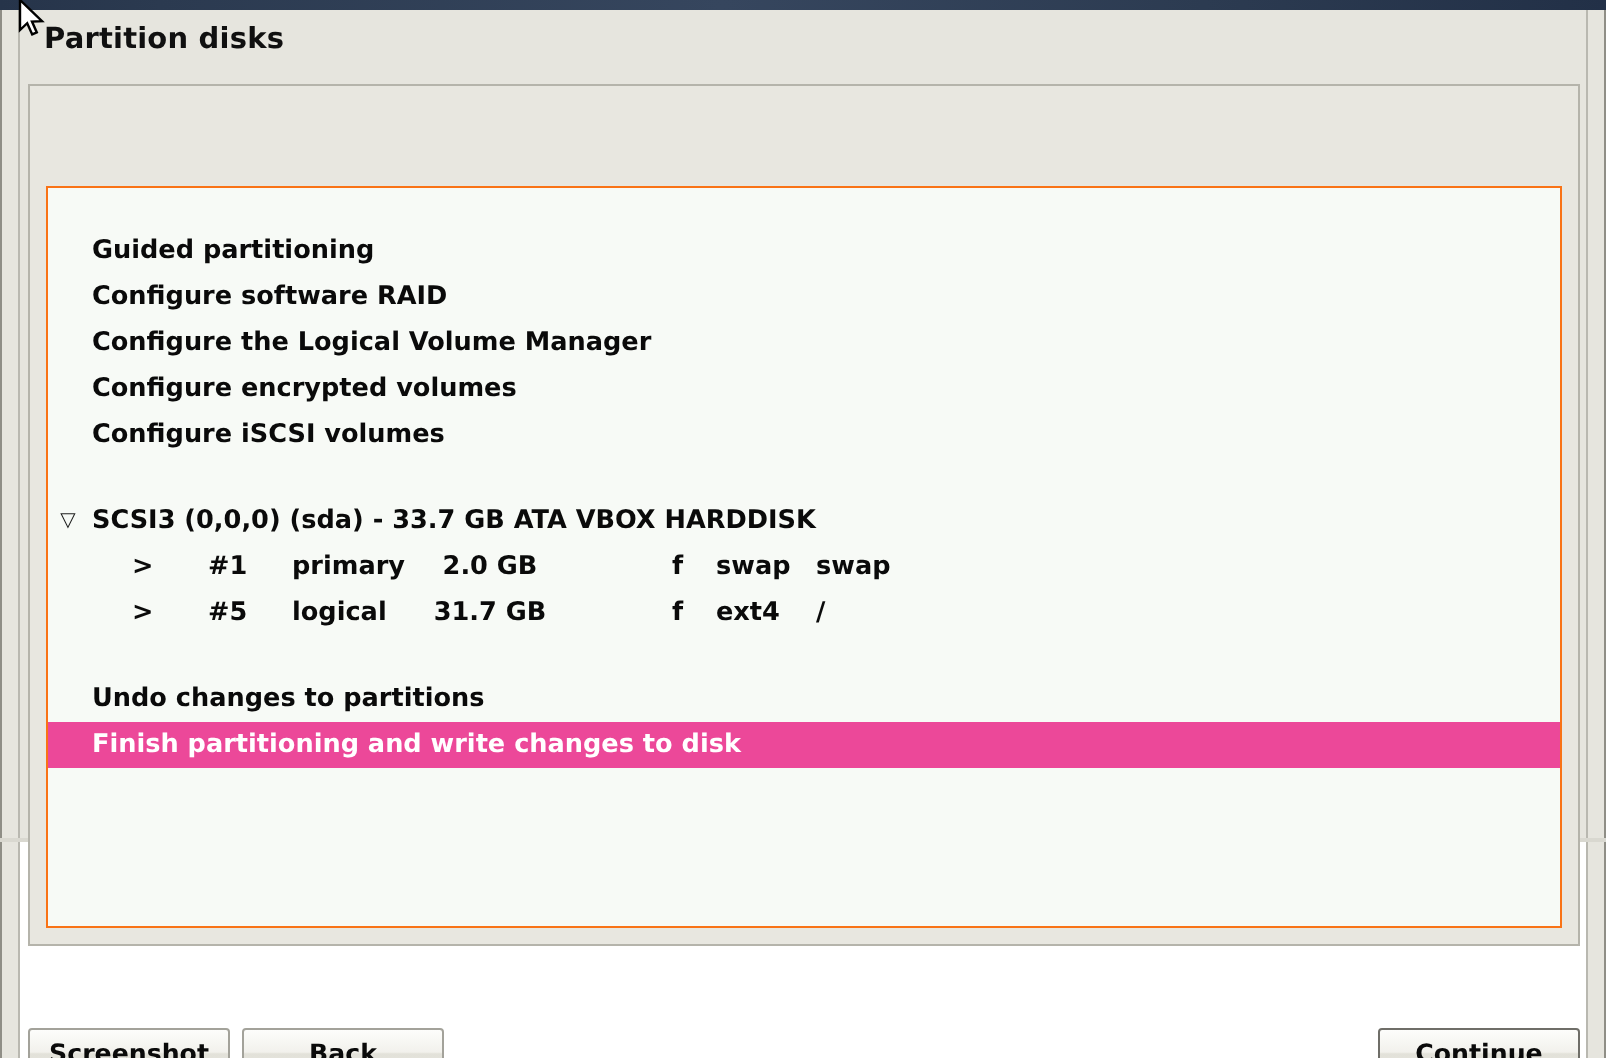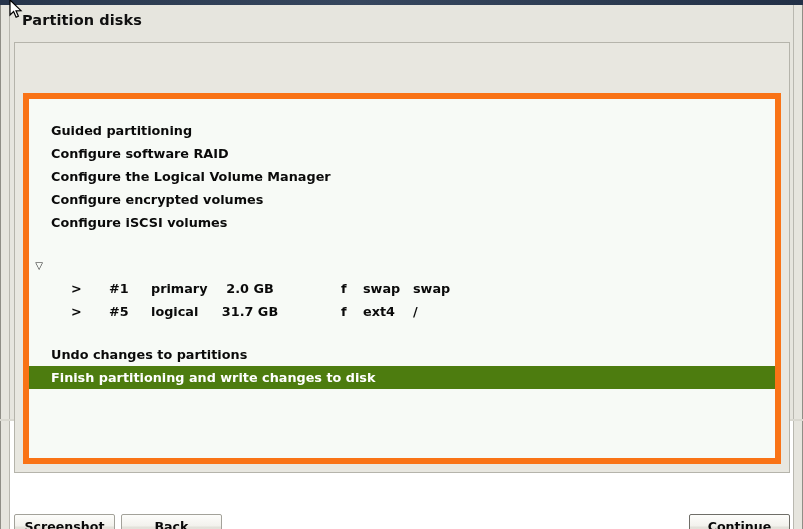--- a/index.html
+++ b/index.html
@@ -99,37 +99,37 @@
   }
 
   
   #partition-listbox {
     position: absolute;
     left: 23px;
     top: 93px;
     width: 758px;
     height: 371px;
     box-sizing: border-box;
-    border: 6px solid #f97316;
+    border: 1px solid #f97316;
     background: #f7faf6;
     overflow: hidden;
   }
   .list-row {
     position: relative;
     height: 23px;
     line-height: 23px;
     font-size: 12.8px;
     font-weight: bold;
     color: #0a0a0a;
     white-space: nowrap;
   }
   .list-row.spacer { height: 20px; }
   .list-row .label-menu { position: absolute; left: 22px; }
   .list-row.selected {
-    background: #4d7c0f;
+    background: #ec4899;
     color: #ffffff;
   }
 
   
   .disk-row .tri {
     position: absolute;
     left: 3px;
     top: 0;
     width: 14px;
     text-align: center;
@@ -213,20 +213,21 @@
       <span class="label-menu">Configure encrypted volumes</span>
     </div>
     <div class="list-row">
       <span class="label-menu">Configure iSCSI volumes</span>
     </div>
 
     <div class="list-row spacer"></div>
 
     <div class="list-row disk-row">
       <span class="tri">▽</span>
+      <span class="disk-label">SCSI3 (0,0,0) (sda) - 33.7 GB ATA VBOX HARDDISK</span>
     </div>
 
     <div class="list-row part-row">
       <span class="c-arrow">&gt;</span>
       <span class="c-num">#1</span>
       <span class="c-type">primary</span>
       <span class="c-size">2.0 GB</span>
       <span class="c-flag">f</span>
       <span class="c-fs">swap</span>
       <span class="c-mount">swap</span>

